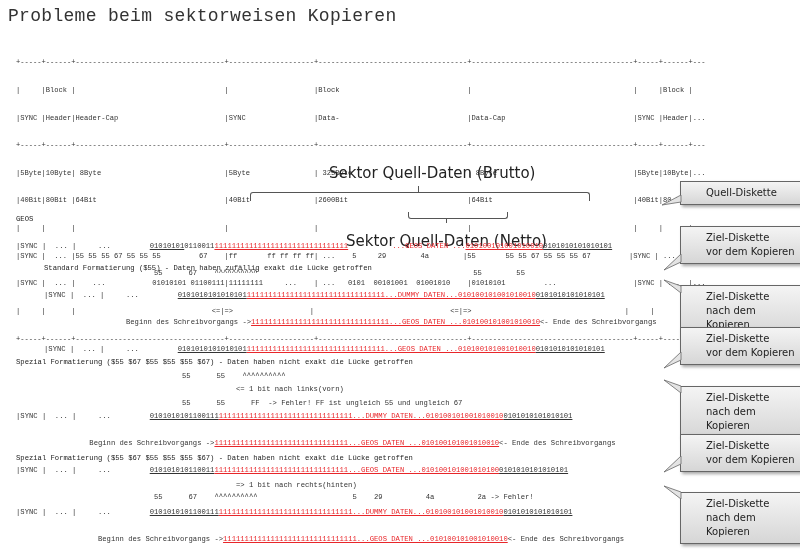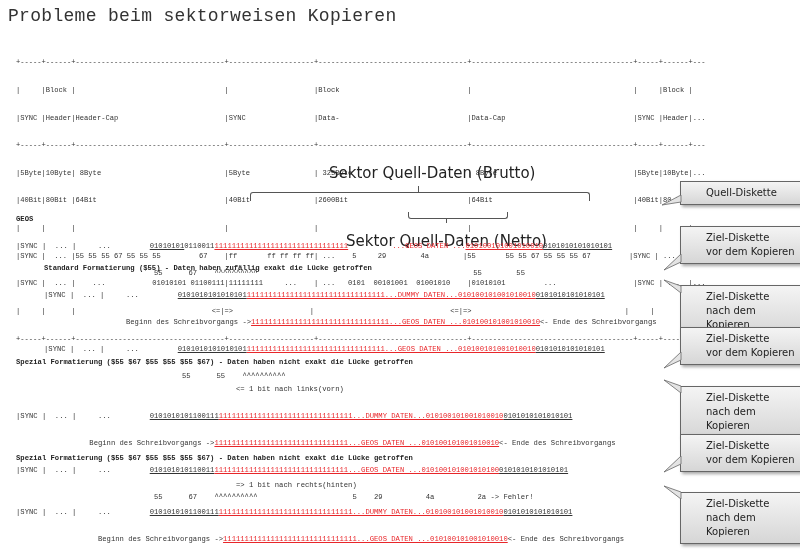--- a/index.html
+++ b/index.html
@@ -1,20 +1,20 @@
 <!DOCTYPE html>
 <html><head>
 <meta charset="utf-8">
 <style>
   html,body{margin:0;padding:0;background:#ffffff;}
   body{width:800px;height:554px;position:relative;overflow:hidden;font-family:"Liberation Mono","DejaVu Sans Mono",monospace;color:#222;}
   .title{position:absolute;left:8px;top:6px;font-family:Liberation Mono, monospace;font-size:18px;color:#333;white-space:pre;letter-spacing:0.3px;}
   .mono{position:absolute;font-family:"Liberation Mono","DejaVu Sans Mono",monospace;font-size:7.2px;line-height:9px;white-space:pre;color:#333;}
   .tbl{left:16px;top:40px;font-size:7.1px;line-height:9.2px;}
-  .sec-title{font-weight:bold;color:#222;}
+  .sec-title{font-weight:normal;color:#222;}
   .red{color:#e8262a;padding-left:44px;}
   .u{text-decoration:underline;}
   .ured{color:#e8262a;text-decoration:underline;}
   .big-label{position:absolute;font-family:"DejaVu Sans","Liberation Sans",sans-serif;font-size:15px;color:#222;white-space:nowrap;}
   .brace{position:absolute;border:1.2px solid #555;}
   .callout{position:absolute;background:linear-gradient(#f4f4f4,#d6d6d6);border:1px solid #666;box-shadow:2px 2px 3px rgba(0,0,0,0.35);font-family:"DejaVu Sans","Liberation Sans",sans-serif;font-size:10px;color:#222;padding:4px 25px;line-height:14px;}
   svg.ptr{position:absolute;overflow:visible;}
 </style>
 </head>
 <body>
@@ -47,20 +47,21 @@
   <div><span>|SYNC |  ... |     ...         </span><span class="u">01010101</span><span>0110011</span><span class="ured">1111111111111111111111111111111</span><span class="red">...GEOS DATEN ...</span><span class="ured">010100101001010010</span><span class="u">0101010101010101</span></div>
   <div>                                55      67    ^^^^^^^^^^                                                  55        55</div>
 </div>
 
 <div class="mono" style="left:16px;top:246px;margin-left:28px;">
   <div class="sec-title">Standard Formatierung ($55) - Daten haben zufällig exakt die Lücke getroffen</div>
   <div><span>|SYNC |  ... |     ...         </span><span class="u">0101010101010101</span><span class="ured">11111111111111111111111111111111...DUMMY DATEN...010100101001010010</span><span class="u">0101010101010101</span></div>
   <div><span>                   Beginn des Schreibvorgangs -&gt;</span><span class="ured">11111111111111111111111111111111...GEOS DATEN ...010100101001010010</span><span>&lt;- Ende des Schreibvorgangs</span></div>
   <div><span>|SYNC |  ... |     ...         </span><span class="u">0101010101010101</span><span class="ured">11111111111111111111111111111111...GEOS DATEN ...010100101001010010</span><span class="u">0101010101010101</span></div>
   <div>                                55      55    ^^^^^^^^^^</div>
+  <div>                                55      55      FF  -&gt; Fehler! FF ist ungleich 55 und ungleich 67</div>
 </div>
 
 <div class="mono" style="left:16px;top:340px;">
   <div class="sec-title">Spezial Formatierung ($55 $67 $55 $55 $55 $67) - Daten haben nicht exakt die Lücke getroffen</div>
   <div>                                                   &lt;= 1 bit nach links(vorn)</div>
   <div><span>|SYNC |  ... |     ...         </span><span class="u">0101010101100111</span><span class="ured">1111111111111111111111111111111...DUMMY DATEN...010100101001010010</span><span class="u">0101010101010101</span></div>
   <div><span>                 Beginn des Schreibvorgangs -&gt;</span><span class="ured">1111111111111111111111111111111...GEOS DATEN ...010100101001010010</span><span>&lt;- Ende des Schreibvorgangs</span></div>
   <div><span>|SYNC |  ... |     ...         </span><span class="u">010101010110011</span><span class="ured">1111111111111111111111111111111...GEOS DATEN ...010100101001010100</span><span class="u">0101010101010101</span></div>
   <div>                                55      67    ^^^^^^^^^^                      5    29          4a          2a -&gt; Fehler!</div>
 </div>

